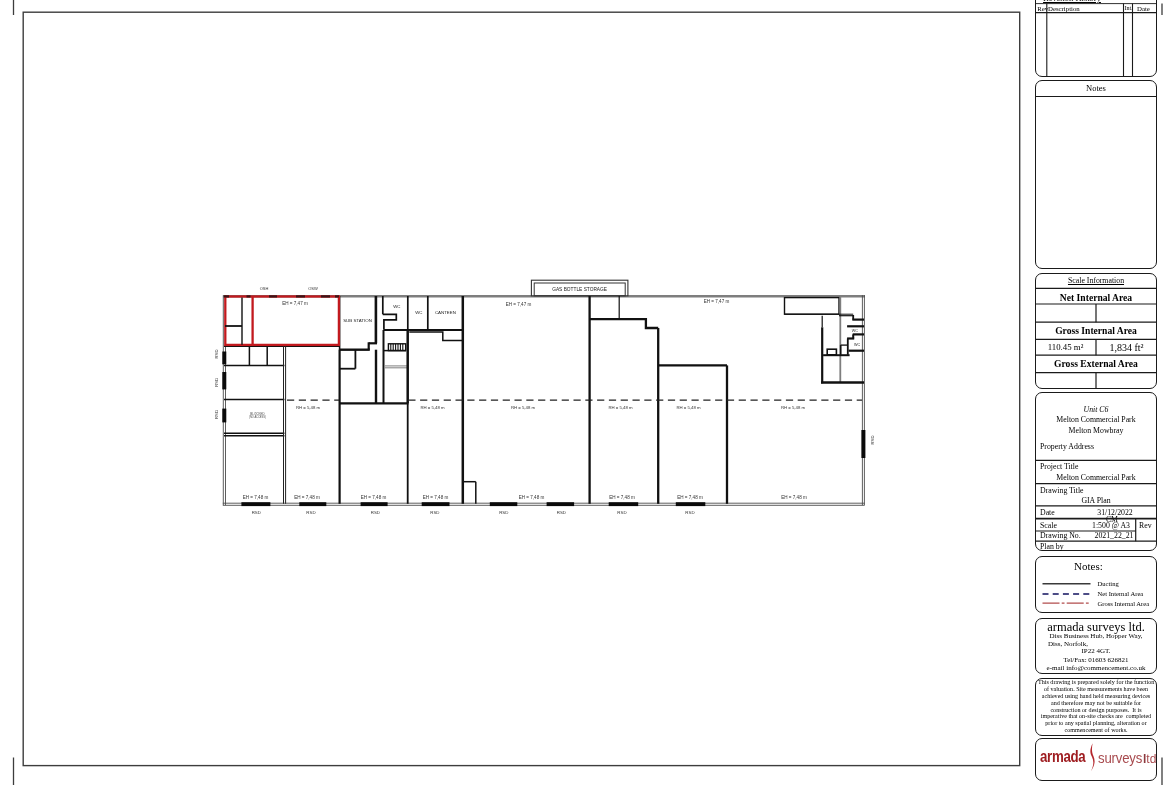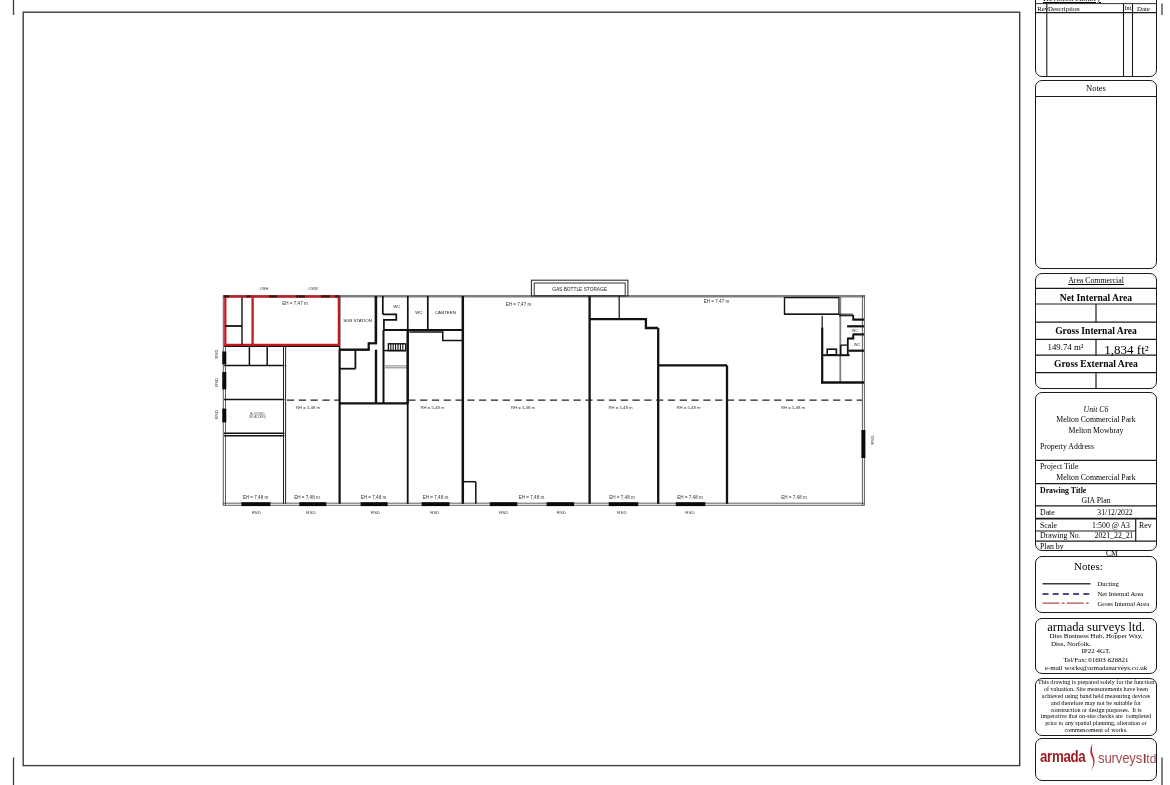--- a/index.html
+++ b/index.html
@@ -206,25 +206,25 @@
     <line x1="1132.5" y1="3.5" x2="1132.5" y2="77"></line>
     <line x1="1035" y1="3.6" x2="1157" y2="3.6" stroke-width="0.9"></line>
   </g>
 </svg>
 
 <div class="box" style="left:1035px;top:79.5px;width:122px;height:189px;"></div>
 <div class="t" style="left:1041px;top:82.5px;width:110px;text-align:center;font-size:8.5px;">Notes</div>
 <div style="position:absolute;left:1035px;top:95.8px;width:122px;border-top:1.2px solid #1a1a1a;"></div>
 
 <div class="box" style="left:1035px;top:272.5px;width:122px;height:116px;"></div>
-<div class="t" style="left:1041px;top:275.6px;width:110px;text-align:center;font-size:7.8px;text-decoration:underline;">Area Commercial</div>
+<div class="t" style="left:1041px;top:275.6px;width:110px;text-align:center;font-size:7.8px;text-decoration:underline;">Scale Information</div>
 <div class="t" style="left:1041px;top:291.5px;width:110px;text-align:center;font-size:9.6px;font-weight:bold;">Net Internal Area</div>
 <div class="t" style="left:1041px;top:324.8px;width:110px;text-align:center;font-size:9.6px;font-weight:bold;">Gross Internal Area</div>
-<div class="t" style="left:1035px;top:341.8px;width:61px;text-align:center;font-size:8.8px;">149.74 m²</div>
-<div class="t" style="left:1096px;top:341.8px;width:61px;text-align:center;font-size:13px;">1,834 ft²</div>
+<div class="t" style="left:1035px;top:341.8px;width:61px;text-align:center;font-size:8.8px;">110.45 m²</div>
+<div class="t" style="left:1096px;top:341.8px;width:61px;text-align:center;font-size:10px;">1,834 ft²</div>
 <div class="t" style="left:1041px;top:357.6px;width:110px;text-align:center;font-size:9.6px;font-weight:bold;">Gross External Area</div>
 <svg width="1170" height="785" viewBox="0 0 1170 785" style="pointer-events:none;">
   <g stroke="#1a1a1a" stroke-width="1.2" fill="none">
     <line x1="1035" y1="288.4" x2="1157" y2="288.4"></line>
     <line x1="1035" y1="304" x2="1157" y2="304"></line>
     <line x1="1035" y1="322.2" x2="1157" y2="322.2"></line>
     <line x1="1035" y1="339.4" x2="1157" y2="339.4"></line>
     <line x1="1035" y1="355.2" x2="1157" y2="355.2"></line>
     <line x1="1035" y1="372.6" x2="1157" y2="372.6"></line>
     <line x1="1096" y1="304" x2="1096" y2="322.2"></line>
@@ -233,31 +233,31 @@
   </g>
 </svg>
 
 <div class="box" style="left:1035px;top:392.3px;width:122px;height:159px;"></div>
 <div class="t" style="left:1040px;top:393.5px;font-size:7.8px;margin-top:48px;">Property Address</div>
 <div class="t" style="left:1041px;top:404.5px;width:110px;text-align:center;font-size:7.8px;font-style:italic;">Unit C6</div>
 <div class="t" style="left:1041px;top:414.8px;width:110px;text-align:center;font-size:7.8px;">Melton Commercial Park</div>
 <div class="t" style="left:1041px;top:425.5px;width:110px;text-align:center;font-size:7.8px;">Melton Mowbray</div>
 <div class="t" style="left:1040px;top:461.5px;font-size:7.8px;">Project Title</div>
 <div class="t" style="left:1041px;top:473px;width:110px;text-align:center;font-size:7.8px;">Melton Commercial Park</div>
-<div class="t" style="left:1040px;top:485.5px;font-size:7.8px;font-weight:bold;">Drawing Title</div>
+<div class="t" style="left:1040px;top:485.5px;font-size:7.8px;">Drawing Title</div>
 <div class="t" style="left:1041px;top:495.7px;width:110px;text-align:center;font-size:7.8px;">GIA Plan</div>
 <div class="t" style="left:1040px;top:507.7px;font-size:7.8px;">Date</div>
 <div class="t" style="left:1085px;top:507.7px;width:60px;text-align:center;font-size:7.8px;">31/12/2022</div>
 <div class="t" style="left:1040px;top:521.3px;font-size:7.8px;">Scale</div>
 <div class="t" style="left:1081px;top:521.3px;width:60px;text-align:center;font-size:7.8px;">1:500 @ A3</div>
 <div class="t" style="left:1139px;top:521.3px;font-size:7.8px;">Rev</div>
 <div class="t" style="left:1040px;top:531.3px;font-size:7.8px;">Drawing No.</div>
 <div class="t" style="left:1088px;top:531.3px;width:52px;text-align:center;font-size:7.8px;">2021_22_21</div>
 <div class="t" style="left:1040px;top:541.8px;font-size:7.8px;">Plan by</div>
-<div class="t" style="left:1082px;top:549px;width:60px;text-align:center;font-size:7.8px;">CM</div>
+<div class="t" style="left:1082px;top:515px;width:60px;text-align:center;font-size:7.8px;">CM</div>
 <svg width="1170" height="785" viewBox="0 0 1170 785" style="pointer-events:none;">
   <g stroke="#1a1a1a" stroke-width="1.2" fill="none">
     <line x1="1035" y1="460.3" x2="1157" y2="460.3"></line>
     <line x1="1035" y1="483.6" x2="1157" y2="483.6"></line>
     <line x1="1035" y1="505.8" x2="1157" y2="505.8"></line>
     <line x1="1035" y1="518.6" x2="1157" y2="518.6" stroke-width="1.7"></line>
     <line x1="1035" y1="531" x2="1135.7" y2="531"></line>
     <line x1="1035" y1="541.2" x2="1157" y2="541.2"></line>
     <line x1="1135.7" y1="518.6" x2="1135.7" y2="541.2"></line>
   </g>
@@ -270,24 +270,24 @@
 <div class="t" style="left:1097.5px;top:599.6px;font-size:6.6px;">Gross Internal Area</div>
 <svg width="1170" height="785" viewBox="0 0 1170 785" style="pointer-events:none;">
   <line x1="1042.5" y1="583.8" x2="1090.5" y2="583.8" stroke="#3a3a3a" stroke-width="1.4"></line>
   <line x1="1042.5" y1="594" x2="1090.5" y2="594" stroke="#4c4c86" stroke-width="1.8" stroke-dasharray="6,4.2"></line>
   <line x1="1042.5" y1="603.2" x2="1090.5" y2="603.2" stroke="#b24d4d" stroke-width="1.3" stroke-dasharray="17,2.2,2.8,2.2"></line>
 </svg>
 
 <div class="box" style="left:1035px;top:618px;width:122px;height:56px;"></div>
 <div class="t" style="left:1041px;top:619.5px;width:110px;text-align:center;font-size:12.5px;">armada surveys ltd.</div>
 <div class="t" style="left:1041px;top:631.8px;width:110px;text-align:center;font-size:7px;">Diss Business Hub, Hopper Way,</div>
-<div class="t" style="left:1051px;top:639.5px;width:110px;font-size:7px;">Diss, Norfolk,</div>
+<div class="t" style="left:1013px;top:639.5px;width:110px;text-align:center;font-size:7px;">Diss, Norfolk,</div>
 <div class="t" style="left:1041px;top:647.3px;width:110px;text-align:center;font-size:7px;">IP22 4GT.</div>
 <div class="t" style="left:1041px;top:655.6px;width:110px;text-align:center;font-size:7px;">Tel/Fax: 01603 626821</div>
-<div class="t" style="left:1041px;top:664.4px;width:110px;text-align:center;font-size:7px;">e-mail works@armadasurveys.co.uk</div>
+<div class="t" style="left:1041px;top:664.4px;width:110px;text-align:center;font-size:7px;">e-mail info@commencement.co.uk</div>
 
 <div class="box" style="left:1035px;top:677.5px;width:122px;height:58px;"></div>
 <div class="t" style="left:1038px;top:679.2px;width:116px;text-align:center;font-size:6.1px;line-height:6.85px;">This drawing is prepared solely for the function<br>of valuation. Site measurements have been<br>achieved using hand held measuring devices<br>and therefore may not be suitable for<br>construction or design purposes.&nbsp; It is<br>imperative that on-site checks are&nbsp; completed<br>prior to any spatial planning, alteration or<br>commencement of works.</div>
 
 <div class="box" style="left:1035px;top:738px;width:122px;height:43px;"></div>
 <div class="t" style="left:1040px;top:747px;font-family:'Liberation Sans',sans-serif;font-size:17px;font-weight:bold;color:#9e1c20;letter-spacing:-0.4px;transform:scaleX(0.78);transform-origin:0 0;">armada</div>
 <svg width="1170" height="785" viewBox="0 0 1170 785" style="pointer-events:none;">
   <path d="M1092.6,743.2 C1089.6,749.5 1089.8,753 1092.0,757 C1094.0,761 1093.8,765.5 1091.0,771.2 C1094.6,766 1095.6,760.8 1093.5,756.2 C1091.7,752.3 1091.6,748.8 1092.6,743.2 Z" fill="#b5272d"></path>
 </svg>
 <div class="t" style="left:1098px;top:748.5px;font-family:'Liberation Sans',sans-serif;font-size:15.5px;color:#a84a4e;letter-spacing:-0.2px;transform:scaleX(0.85);transform-origin:0 0;">surveys</div>

